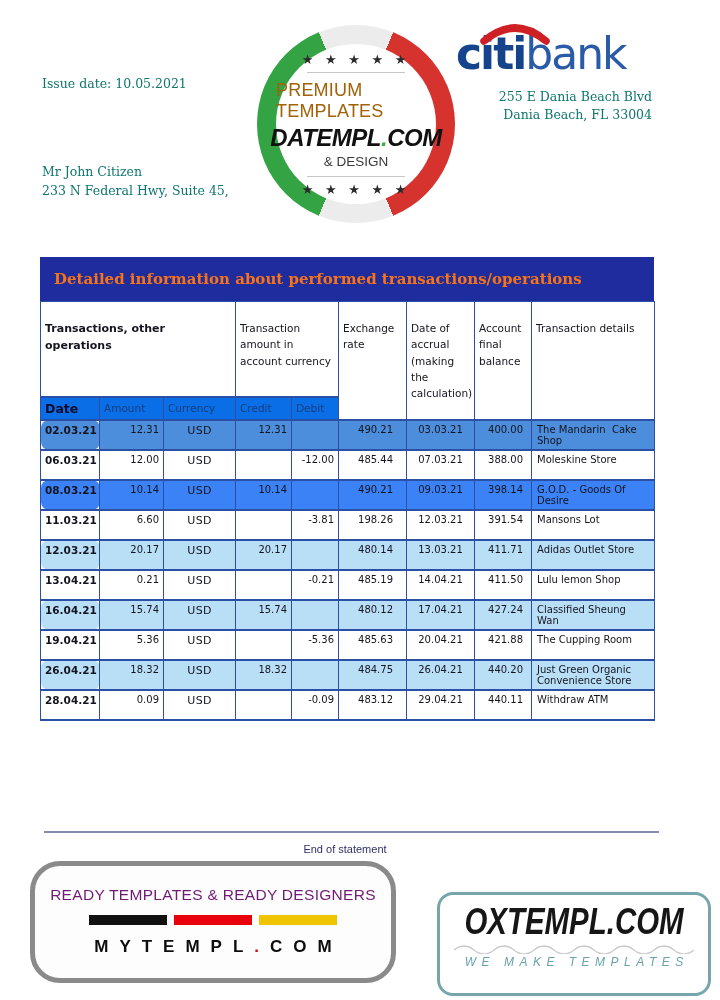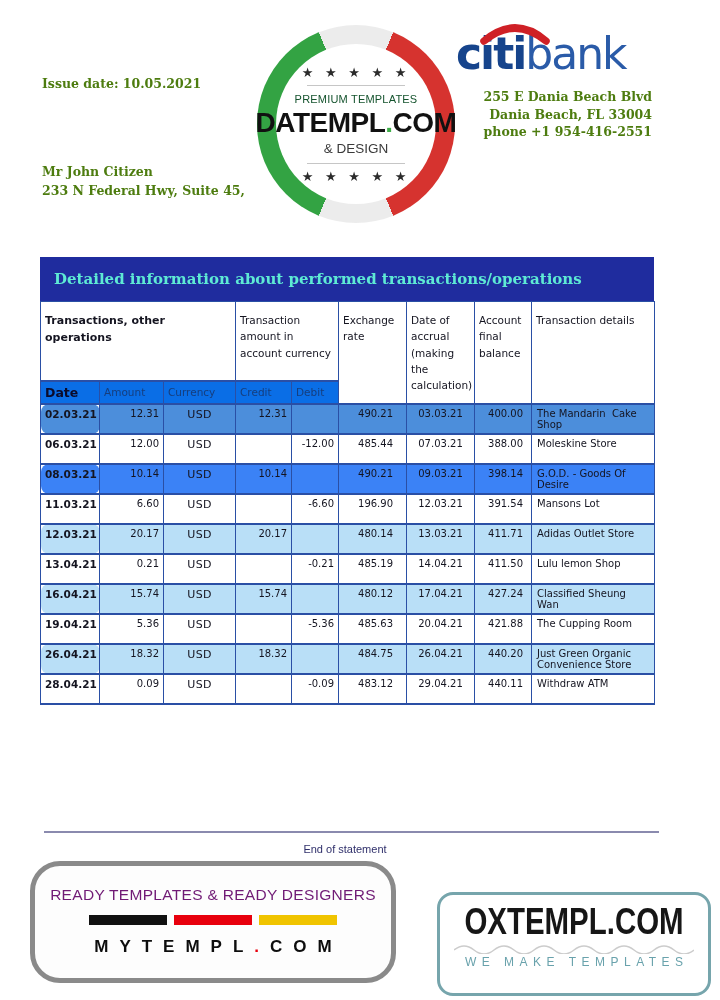--- a/index.html
+++ b/index.html
@@ -1,21 +1,21 @@
 <!DOCTYPE html>
 <html style="--accent-band: #1F2C9E; --subheader-bg: #0A6EE6; --border: #2A4FA5; --row-dark: #4C8EDB; --row-medium: #86B4EB; --row-light: #B9DFF7; --row-white: #FFFFFF; --citi-blue: #16448C; --bank-blue: #2A5BA8; --citi-red: #CF2026; --seal-green: #33A343; --seal-red: #D6332F; --seal-gray: #ECECEC; --brand-dot-green: #3FAE49; --divider: #8A8AAE; --end-text: #30306B; --mytempl-black: #111111; --mytempl-red: #E8000D; --mytempl-gold: #F0C400; --oxtempl-teal: #69A2AC; --oxtempl-border: #76A5AC;"><head>
 <meta charset="utf-8">
 <style>
   * { margin:0; padding:0; box-sizing:border-box; }
   html,body { width:720px; height:1000px; background:#fff; overflow:hidden;
               font-family:"Liberation Sans", sans-serif; }
   .abs { position:absolute; }
 
   
-  .serif-bold { font-family:"DejaVu Serif", serif; font-weight:bold; color:#4d7c0f; }
+  .serif-bold { font-family:"DejaVu Serif", serif; font-weight:normal; color:#0f766e; }
   #issue-date { left:42px; top:76px; font-size:12.5px; }
   #client-block { left:42px; top:162px; font-size:12.5px; line-height:19px; }
   #bank-address { right:68px; top:88px; font-size:12.5px; line-height:17.5px; text-align:right; }
 
   
   #citibank-logo { left:456px; top:28px; white-space:nowrap; }
   #citibank-logo .citi { font-family:"DejaVu Sans", sans-serif; font-weight:700; font-size:44px;
                          letter-spacing:-2px; color:var(--citi-blue); }
   #citibank-logo .bank { font-family:"DejaVu Sans", sans-serif; font-weight:400; font-size:44px;
                          letter-spacing:-2px; color:var(--bank-blue); }
@@ -26,36 +26,36 @@
           background:conic-gradient(from 0deg,
             var(--seal-gray) 0deg 22deg,
             var(--seal-red) 22deg 158deg,
             var(--seal-gray) 158deg 202deg,
             var(--seal-green) 202deg 338deg,
             var(--seal-gray) 338deg 360deg); }
   #seal-inner { position:absolute; inset:19px; border-radius:50%; background:#fff;
                 display:flex; flex-direction:column; align-items:center; justify-content:center; }
   .seal-stars { font-size:13px; letter-spacing:4px; color:#2b2b2b; }
   .seal-sep { width:98px; height:1px; background:#c6c6c6; margin:5px 0; }
-  #seal-premium { font-size:11px; color:#14532d; letter-spacing:0.2px; margin-top:2px; }
-  #seal-brand { font-size:28px; font-weight:800; letter-spacing:-0.5px; color:#111; margin:2px 0; }
+  #seal-premium { font-size:18px; color:#a16207; letter-spacing:0.2px; margin-top:2px; }
+  #seal-brand { font-size:24px; font-weight:800; letter-spacing:-0.5px; color:#111; margin:2px 0;font-style:italic; }
   #seal-brand .dot { color:var(--brand-dot-green); font-weight:800; }
   #seal-design { font-size:13.5px; color:#3a3a3a; margin-bottom:2px; }
 
   
   #statement { left:40px; top:257px; width:614px; }
-  #title-band { background:var(--accent-band); color:#5eead4; height:44px;
+  #title-band { background:var(--accent-band); color:#f97316; height:44px;
                 display:flex; align-items:center; padding-left:14px;
                 font-family:"DejaVu Serif", serif; font-weight:bold; font-size:15px; }
   table { border-collapse:collapse; table-layout:fixed; width:614px;
           font-family:"DejaVu Sans", sans-serif; font-size:10px; color:#141420; }
   th, td { border:1px solid var(--border); }
   tr { height:30px; }
   thead th { background:#fff; font-weight:400; text-align:left; vertical-align:top;
-             padding:10px 4px; font-size:10.5px; line-height:1.55; border-bottom-width:2px; }
+             padding:18px 4px; font-size:10.5px; line-height:1.55; border-bottom-width:2px; }
   thead th.group-main { font-weight:bold; font-size:11px; }
   thead tr.subheader { height:20px; }
   thead tr.subheader th { background:var(--subheader-bg); padding:2px 4px; line-height:1.2;
                           vertical-align:middle; }
   th.sub-date { font-weight:bold; font-size:12.5px; color:#0b0b2a; }
   th.sub-other { color:#163e7d; font-size:10.5px; }
   td { vertical-align:top; padding:3px 4px; }
   td.c-date { font-weight:bold; font-size:10.5px;border-radius:8px; }
   td.c-amount, td.c-credit, td.c-debit { text-align:right; }
   td.c-currency { text-align:center; font-size:11px; letter-spacing:0.3px; }
@@ -75,21 +75,21 @@
   #mytempl-title { margin-top:20px; font-size:15.5px; color:#701a75; letter-spacing:0.3px; }
   #mytempl-bars { margin-top:11px; display:flex; justify-content:center; gap:7px; }
   .bar { width:78px; height:10px; }
   .bar-black { background:var(--mytempl-black); }
   .bar-red { background:var(--mytempl-red); }
   .bar-gold { background:var(--mytempl-gold); }
   #mytempl-domain { margin-top:12px; font-size:17px; font-weight:bold; color:#0d0d0d;
                     letter-spacing:11px; text-indent:11px; }
   #mytempl-domain .dot { color:var(--mytempl-red); }
   #oxtempl-badge { left:437px; top:892px; width:274px; height:104px; background:#fff;
-                   border:3px solid var(--oxtempl-border); border-radius:16px; text-align:center; }
+                   border:3px solid var(--oxtempl-border); border-radius:16px; text-align:center;font-style:italic; }
   #oxtempl-title { margin-top:8px; font-size:32px; font-weight:800; color:#161616;
                    transform:scale(0.92,1.15); transform-origin:center; letter-spacing:0px; }
   #oxtempl-wave { display:block; margin:2px auto 0; color:#cccccc; }
   #oxtempl-sub { margin-top:1px; font-size:12px; color:var(--oxtempl-teal);
                  letter-spacing:5.5px; text-indent:5.5px; }
 </style>
 </head>
 <body>
 
 <div id="issue-date" class="abs serif-bold">Issue date: 10.05.2021</div>
@@ -114,21 +114,20 @@
 <div id="citibank-logo" class="abs">
   <span class="citi">citi</span><span class="bank">bank</span>
   <svg id="citi-arc" viewBox="0 0 70 22">
     <path d="M4 18 Q35 -8 66 18" fill="none" stroke="currentColor" stroke-width="7.5" stroke-linecap="round"></path>
   </svg>
 </div>
 
 <div id="bank-address" class="abs serif-bold">
   <div>255 E Dania Beach Blvd</div>
   <div>Dania Beach, FL 33004</div>
-  <div>phone   +1 954-416-2551</div>
 </div>
 
 <div id="statement" class="abs">
   <div id="title-band">
     <span>Detailed information about performed transactions/operations</span>
   </div>
   <table>
     <colgroup>
       <col style="width:59px">
         <col style="width:64px">
@@ -189,22 +188,22 @@
           <td class="c-rate">490.21</td>
           <td class="c-accrual">09.03.21</td>
           <td class="c-balance">398.14</td>
           <td class="c-details">G.O.D. - Goods Of Desire</td>
         </tr>
         <tr style="background: rgb(255, 255, 255);">
           <td class="c-date">11.03.21</td>
           <td class="c-amount">6.60</td>
           <td class="c-currency">USD</td>
           <td class="c-credit"></td>
-          <td class="c-debit">-6.60</td>
-          <td class="c-rate">196.90</td>
+          <td class="c-debit">-3.81</td>
+          <td class="c-rate">198.26</td>
           <td class="c-accrual">12.03.21</td>
           <td class="c-balance">391.54</td>
           <td class="c-details">Mansons Lot</td>
         </tr>
         <tr style="background: rgb(185, 223, 247);">
           <td class="c-date">12.03.21</td>
           <td class="c-amount">20.17</td>
           <td class="c-currency">USD</td>
           <td class="c-credit">20.17</td>
           <td class="c-debit"></td>

